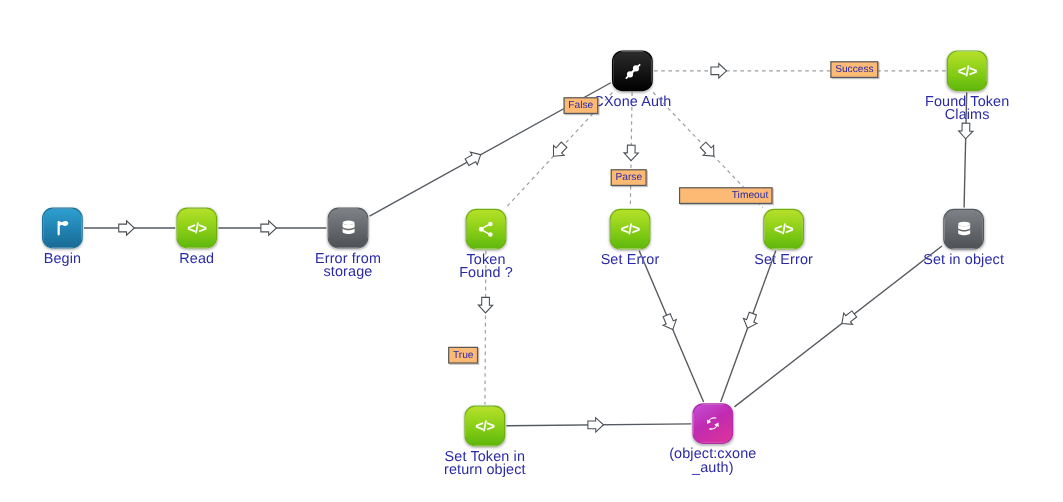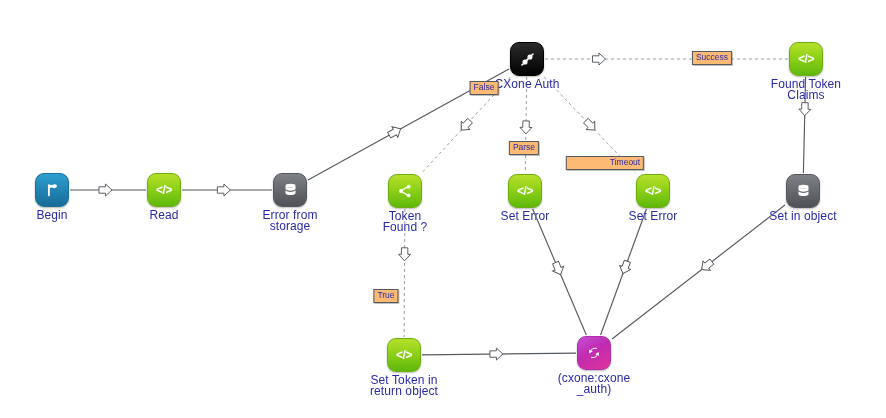--- a/index.html
+++ b/index.html
@@ -244,21 +244,21 @@
         <div class="label">Set Token in
 return object</div>
       </div>
       <div class="node" style="left: 594px; top: 353px;">
         <div class="chip magenta">
           <svg class="glyph" width="18" height="18" viewBox="0 0 24 24">
             <path d="M16.5 5.5c-3.6-1.6-7.6-.2-9.3 3.1l-1.8-1.3.3 5.2 4.6-2.4-1.9-1.3c1.3-2.3 4.2-3.2 6.7-2.1z" fill="#ffffff"></path>
             <path d="M7.6 18.2c3.7 1.5 7.7 0 9.2-3.4l1.9 1.2-.5-5.2-4.5 2.6 1.9 1.2c-1.2 2.4-4.1 3.4-6.6 2.4z" fill="#ffffff"></path>
           </svg>
         </div>
-        <div class="label">(cxone:cxone
+        <div class="label">(object:cxone
 _auth)</div>
       </div>
     </div>
   <div id="edge-label-layer">
       <div class="edge-label" style="left: 712px; top: 58px;">Success</div>
       <div class="edge-label" style="left: 484px; top: 88px; text-align: right;">False</div>
       <div class="edge-label" style="left: 524px; top: 148px;">Parse</div>
       <div class="edge-label" style="left: 605px; top: 163px; padding-left: 43px;">Timeout</div>
       <div class="edge-label" style="left: 386px; top: 296px;">True</div>
     </div>

